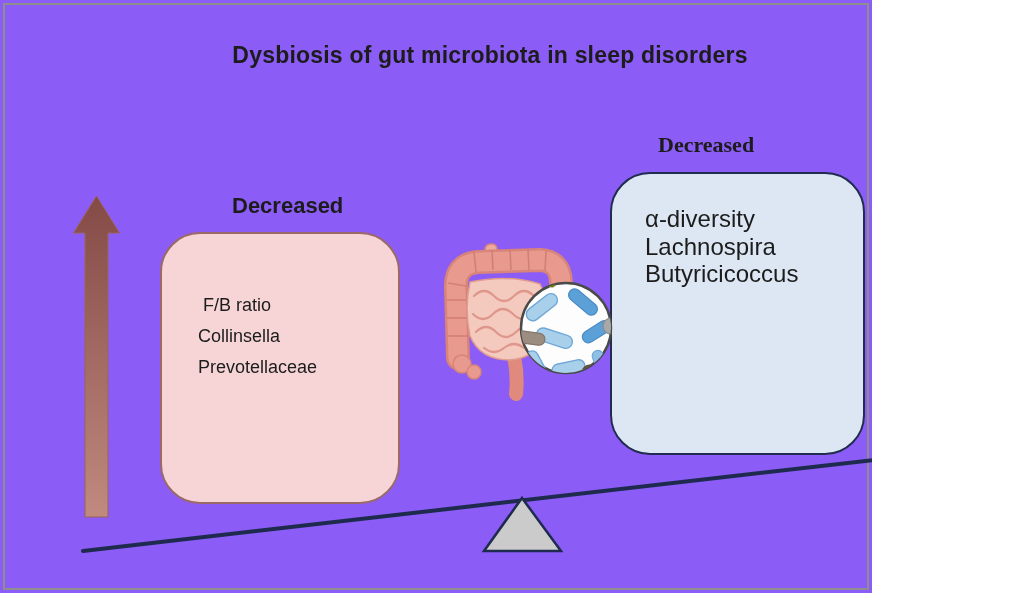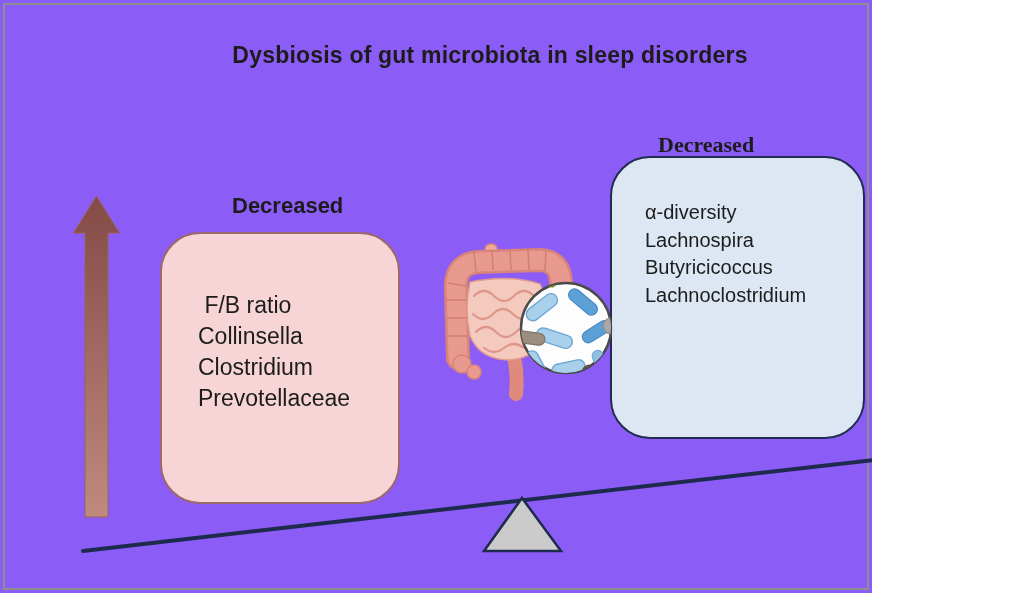--- a/index.html
+++ b/index.html
@@ -18,26 +18,26 @@
     position:absolute; font-size:22px; font-weight:bold; white-space:nowrap;
   }
   .label-increased { left:232px; top:193px; }
   .label-decreased { left:658px; top:132px;font-family:Liberation Serif, serif; }
   .list-box {
     position:absolute; box-sizing:border-box; border-radius:40px;
   }
   .box-increased {
     left:160px; top:232px; width:240px; height:272px;
     background:#f7d5d6; border:2px solid #9b6967;
-    padding:56px 0 0 36px; font-size:23px; line-height:31px;
+    padding:56px 0 0 36px; font-size:18px; line-height:31px;
   }
   .box-decreased {
-    left:610px; top:156px; width:255px; height:283px;
+    left:610px; top:172px; width:255px; height:283px;
     background:#dce7f3; border:2.5px solid #202c50;
-    padding:41px 0 0 33px; font-size:20px; line-height:27.5px;
+    padding:31px 0 0 33px; font-size:24px; line-height:27.5px;
   }
   .list-item { white-space:pre-wrap; }
   .overlay-svg, .gut-svg { position:absolute; pointer-events:none; }
   .overlay-svg { left:0; top:0; }
   .gut-svg { left:428px; top:236px; }
 </style>
 </head>
 <body>
 
 <div class="canvas">
@@ -45,29 +45,27 @@
   <div class="frame-border"></div>
 
   <div class="title">Dysbiosis of gut microbiota in sleep disorders</div>
 
   <div class="side-label label-increased">Decreased</div>
   <div class="side-label label-decreased">Decreased</div>
 
   <div class="list-box box-increased">
     <div class="list-item"> F/B ratio</div>
     <div class="list-item">Collinsella</div>
-    <div class="list-item">Clostridium</div>
     <div class="list-item">Prevotellaceae</div>
   </div>
 
   <div class="list-box box-decreased">
     <div class="list-item">α-diversity</div>
     <div class="list-item">Lachnospira</div>
     <div class="list-item">Butyricicoccus</div>
-    <div class="list-item">Lachnoclostridium</div>
   </div>
 
   <svg class="overlay-svg" width="1024" height="593" viewBox="0 0 1024 593">
     <defs>
       <linearGradient id="maroonGrad" x1="0" y1="0" x2="0" y2="1">
         <stop offset="0" stop-color="#844a46"></stop>
         <stop offset="1" stop-color="#c08a7e"></stop>
       </linearGradient>
       <linearGradient id="blueGrad" x1="0" y1="0" x2="0" y2="1">
         <stop offset="0" stop-color="#17294f"></stop>

